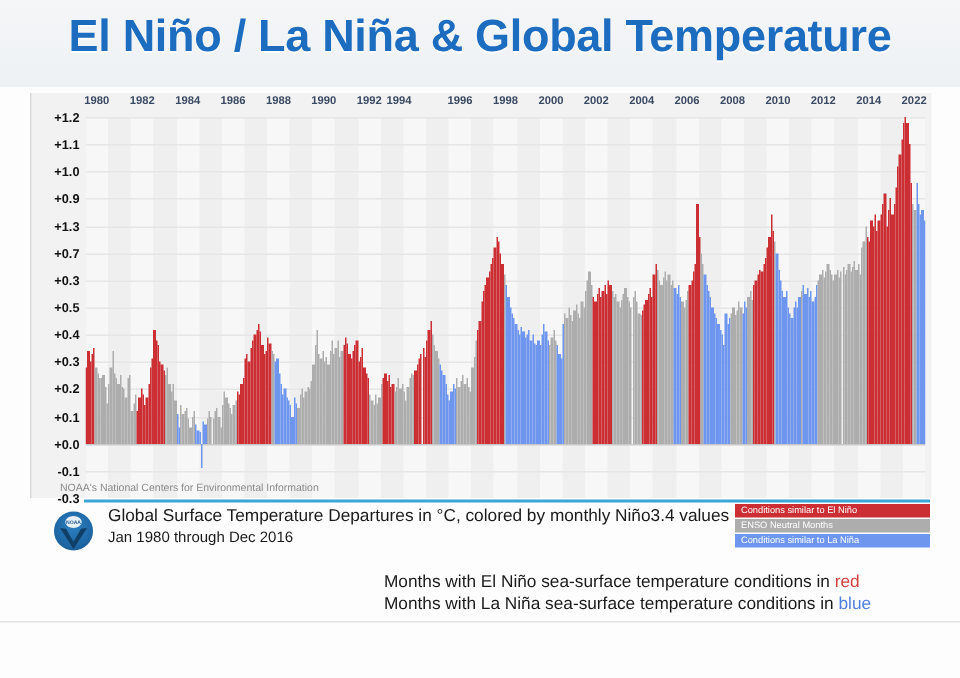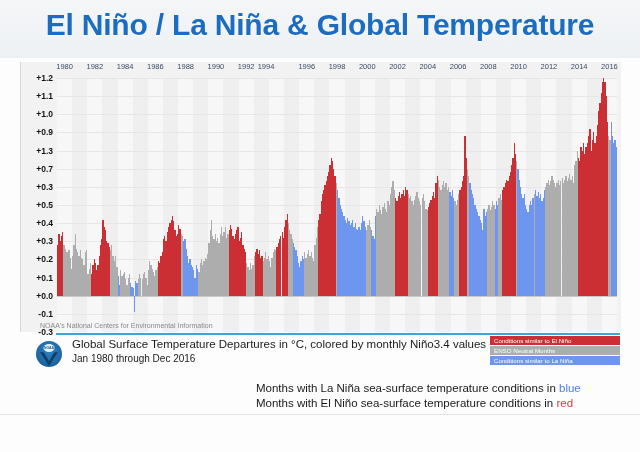--- a/index.html
+++ b/index.html
@@ -36,21 +36,21 @@
     overflow:hidden;
   }
   
   .band{position:absolute;top:0;bottom:0;background:#f7f7f7;}
 
   .xaxis{
     position:absolute;left:36px;top:0px;right:4px;height:16px;
   }
   .xtick{
     position:absolute;top:0;
-    font-size:7.5px;color:#3b4a63;font-weight:normal;
+    font-size:7.5px;color:#3b4a63;font-weight:bold;
     transform:translateX(-50%);
     white-space:nowrap;
   }
   .yaxis{position:absolute;left:0;top:16px;width:34px;bottom:0;}
   .ytick{
     position:absolute;right:2px;
     font-size:8.5px;color:#111;font-weight:bold;
     transform:translateY(-50%);
     white-space:nowrap;
   }
@@ -200,21 +200,21 @@
         <div class="xtick" style="left: 249.73px;">1996</div>
         <div class="xtick" style="left: 280px;">1998</div>
         <div class="xtick" style="left: 310.27px;">2000</div>
         <div class="xtick" style="left: 340.541px;">2002</div>
         <div class="xtick" style="left: 370.811px;">2004</div>
         <div class="xtick" style="left: 401.081px;">2006</div>
         <div class="xtick" style="left: 431.351px;">2008</div>
         <div class="xtick" style="left: 461.622px;">2010</div>
         <div class="xtick" style="left: 491.892px;">2012</div>
         <div class="xtick" style="left: 522.162px;">2014</div>
-        <div class="xtick" style="left: 552.432px;">2016</div>
+        <div class="xtick" style="left: 552.432px;">2022</div>
       </div>
     <div class="yaxis" id="yaxis">
         <div class="ytick" style="top: 0px;">+1.2</div>
         <div class="ytick" style="top: 18.1429px;">+1.1</div>
         <div class="ytick" style="top: 36.2857px;">+1.0</div>
         <div class="ytick" style="top: 54.4286px;">+0.9</div>
         <div class="ytick" style="top: 72.5714px;">+1.3</div>
         <div class="ytick" style="top: 90.7143px;">+0.7</div>
         <div class="ytick" style="top: 108.857px;">+0.3</div>
         <div class="ytick" style="top: 127px;">+0.5</div>
@@ -723,22 +723,22 @@
   </div>
 
   <div class="chart-legend" id="chart-legend">
       <div class="leg-row" style="background: rgb(204, 47, 51);">Conditions similar to El Niño</div>
       <div class="leg-row" style="background: rgb(173, 173, 173);">ENSO Neutral Months</div>
       <div class="leg-row" style="background: rgb(110, 150, 238);">Conditions similar to La Niña</div>
     </div>
 
   <div class="annot">
     <div>
+      <span>Months with El Niño sea-surface temperature conditions in </span><span class="kw-red">red</span>
+    </div>
+    <div>
       <span>Months with La Niña sea-surface temperature conditions in </span><span class="kw-blue">blue</span>
     </div>
-    <div>
-      <span>Months with El Niño sea-surface temperature conditions in </span><span class="kw-red">red</span>
-    </div>
   </div>
 
   <div class="footer-rule"></div>
 
 </div>
 
 </body></html>

